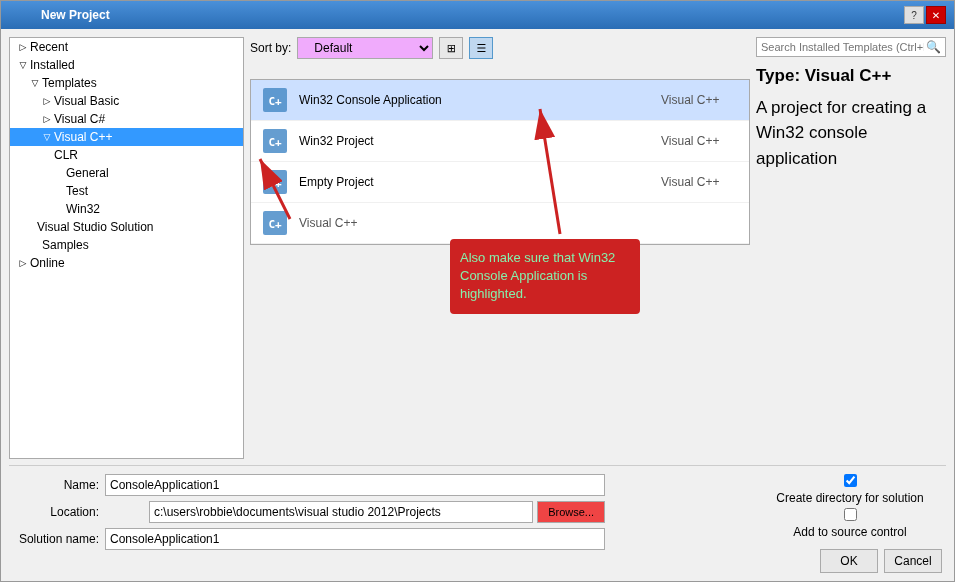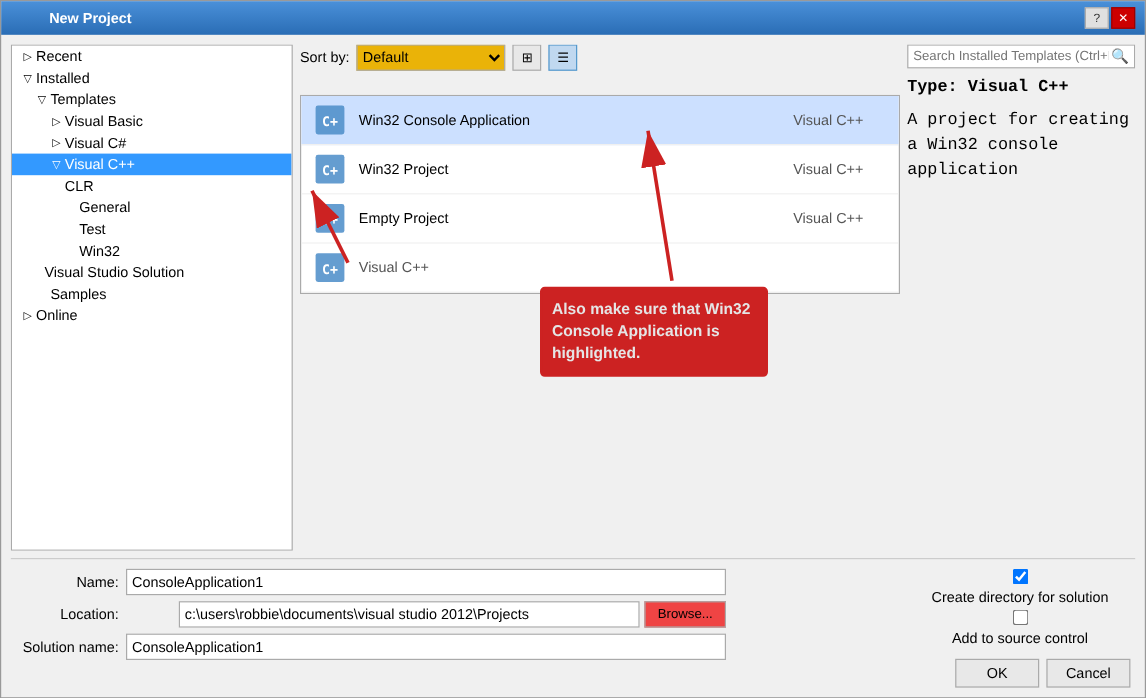--- a/index.html
+++ b/index.html
@@ -107,26 +107,26 @@
     .toolbar-row {
       display: flex;
       align-items: center;
       gap: 6px;
       flex-shrink: 0;
     }
 
     .sort-label { font-size: 12px; }
 
     .sort-select {
-      width: 124px;
+      width: 136px;
       height: 22px;
       border: 1px solid #aaa;
-      background: #eab308;
-      font-size: 12px;
-      padding: 0 0;
+      background: #f0abfc;
+      font-size: 12px;
+      padding: 0 12px;
     }
 
     .view-btn {
       width: 24px;
       height: 22px;
       border: 1px solid #aaa;
       background: #e8e8e8;
       cursor: pointer;
       display: flex;
       align-items: center;
@@ -194,23 +194,22 @@
     .search-input {
       flex: 1;
       border: none;
       outline: none;
       font-size: 11px;
       color: #aaa;
     }
 
     .description-panel {
       flex: 1;
-      font-size: 14px;
+      font-size: 17px;
       line-height: 1.5;
-      font-family: Liberation Mono, monospace;
     }
 
     .desc-type { font-weight: bold; margin-bottom: 6px; }
 
     
     .bottom-area {
       flex-shrink: 0;
       border-top: 1px solid #ccc;
       padding-top: 8px;
     }
@@ -281,21 +280,21 @@
 
     .bottom-buttons {
       display: flex;
       justify-content: flex-end;
       gap: 6px;
       margin-top: 6px;
       padding-right: 4px;
     }
 
     .dialog-btn {
-      width: 70px;
+      width: 58px;
       height: 24px;
       border: 1px solid #aaa;
       background: #e8e8e8;
       font-size: 12px;
       cursor: pointer;
     }
 
     .bottom-form-area {
       display: flex;
       gap: 24px;
@@ -316,26 +315,26 @@
     .main-wrapper {
       position: relative;
       flex: 1;
       overflow: hidden;
     }
 
     
     .callout-box {
       position: absolute;
       background: #cc2222;
-      color: #e5e5e5;
+      color: #86efac;
       border: 2px solid #cc2222;
       border-radius: 4px;
       padding: 8px;
       font-size: 13px;
-      font-weight: bold;
+      font-weight: normal;
       line-height: 1.4;
       pointer-events: none;
     }
 
     
     .arrows-svg {
       position: absolute;
       top: 0;
       left: 0;
       width: 100%;

